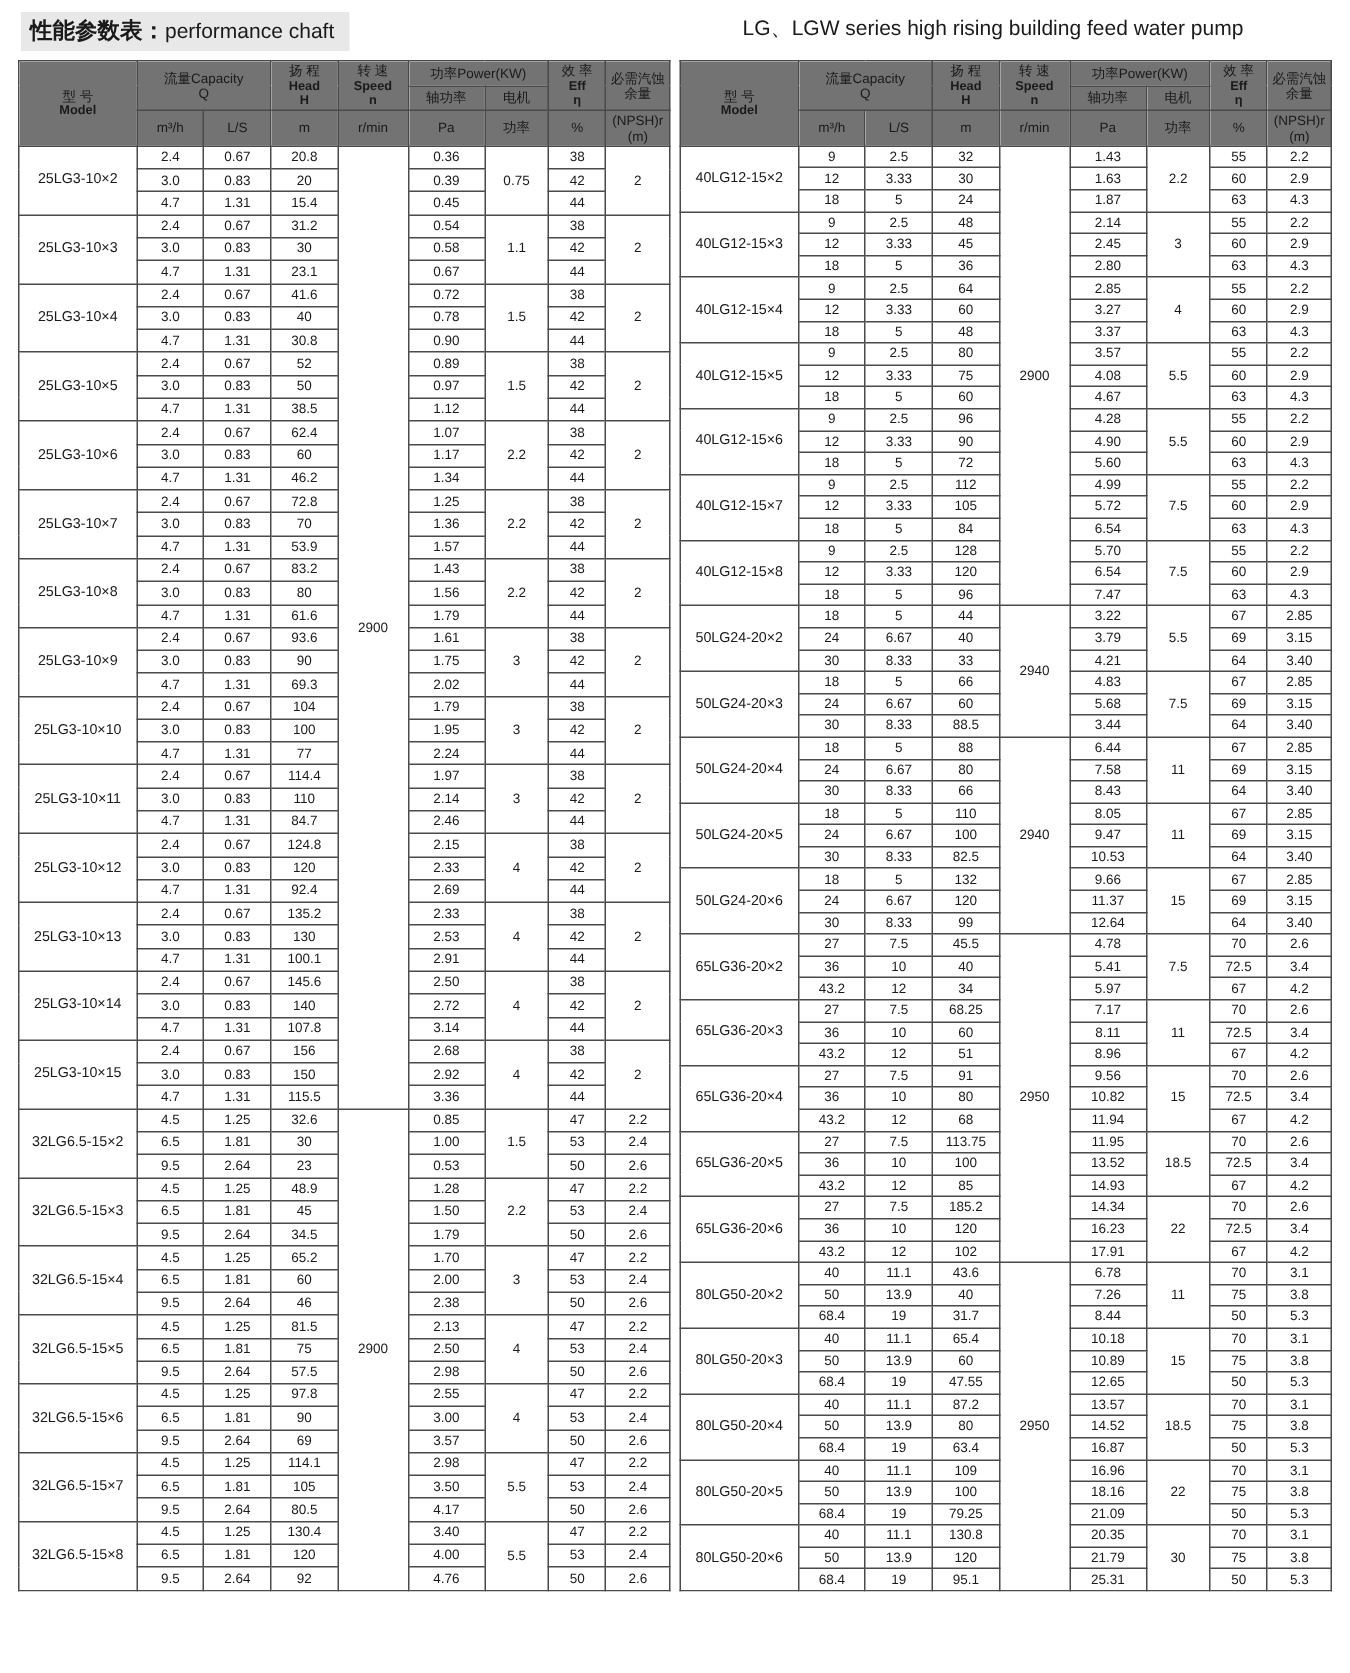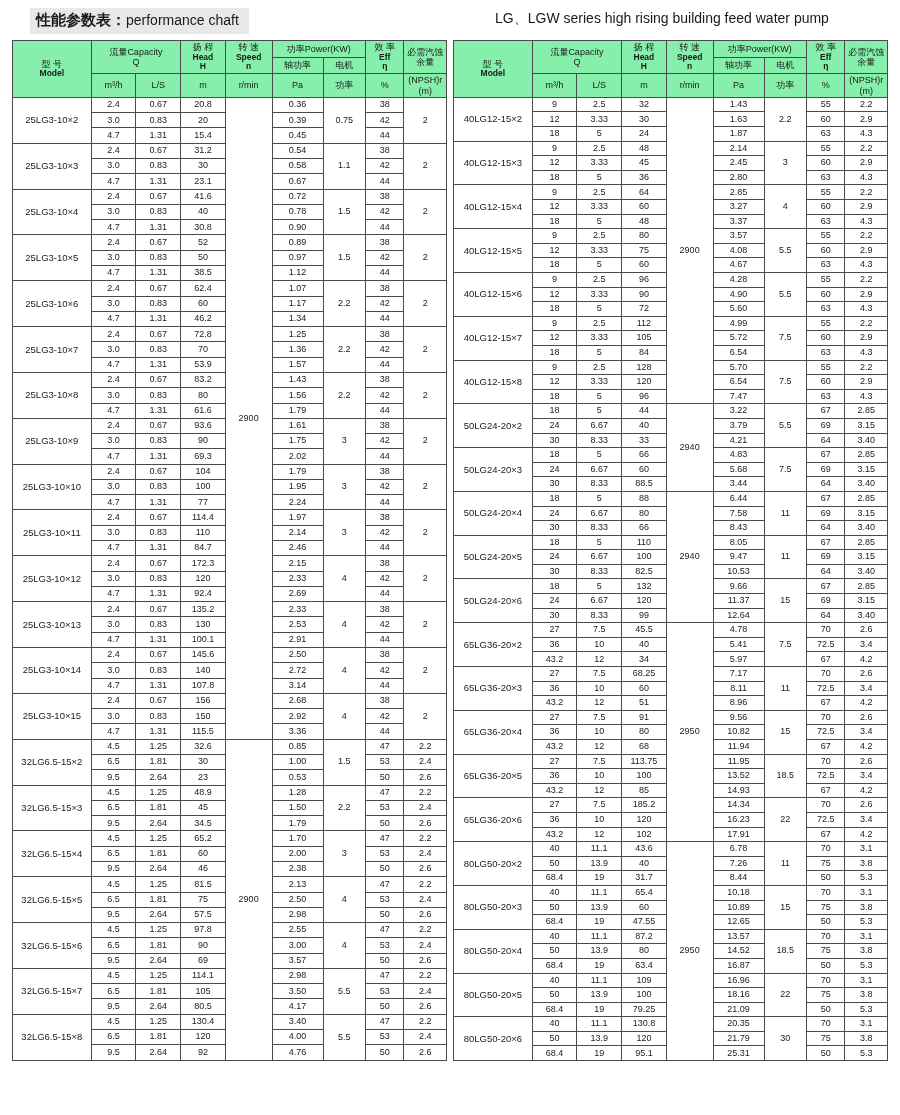--- a/index.html
+++ b/index.html
@@ -18,21 +18,20 @@
     padding:0 14px 6px 14px;
   }
   .hdr-left{width:420px;}
   .hdr-left .band{
     background:#e8e8e8;
     display:inline-block;
     padding:3px 10px 4px 6px;
     font-size:15px;
     font-weight:bold;
     white-space:nowrap;
-    margin-left:16px;
   }
   .hdr-left .band .cn{font-size:15px;}
   .hdr-left .band .en{font-weight:normal;font-size:14px;}
   .hdr-right{flex:1;text-align:center;padding-left:4px;}
   .hdr-right .t1{font-size:15px;font-weight:bold;letter-spacing:.5px;}
   .hdr-right .t2{font-size:14px;margin-top:2px;}
   
   .tables{display:flex;gap:6px;padding:0 12px;box-sizing:border-box;}
   table{
     border-collapse:collapse;
@@ -44,21 +43,21 @@
   table.right{width:436px;}
   th,td{
     border:1px solid #4a4a4a;
     text-align:center;
     vertical-align:middle;
     padding:0;
     height:13.6px;
     font-weight:normal;
     overflow:hidden;
   }
-  thead th{background:#86efac;font-size:9px;line-height:1.15;padding:1px 0;}
+  thead th{background:#737373;font-size:9px;line-height:1.15;padding:1px 0;}
   thead th .sub{display:block;font-size:8.5px;font-weight:bold;}
   .model-cell{font-size:9.5px;margin-top:41px;}
   
   .left col.c0{width:74px}
   .left col.c1{width:42px}
   .left col.c2{width:42px}
   .left col.c3{width:42px}
   .left col.c4{width:44px}
   .left col.c5{width:48px}
   .left col.c6{width:40px}
@@ -368,21 +367,21 @@
             <td>4.7</td>
             <td>1.31</td>
             <td>84.7</td>
             <td>2.46</td>
             <td>44</td>
           </tr>
           <tr>
             <td rowspan="3" class="model-cell">25LG3-10×12</td>
             <td>2.4</td>
             <td>0.67</td>
-            <td>172.3</td>
+            <td>124.8</td>
             <td>2.15</td>
             <td rowspan="3">4</td>
             <td>38</td>
             <td rowspan="3">2</td>
           </tr>
           <tr>
             <td>3.0</td>
             <td>0.83</td>
             <td>120</td>
             <td>2.33</td>

